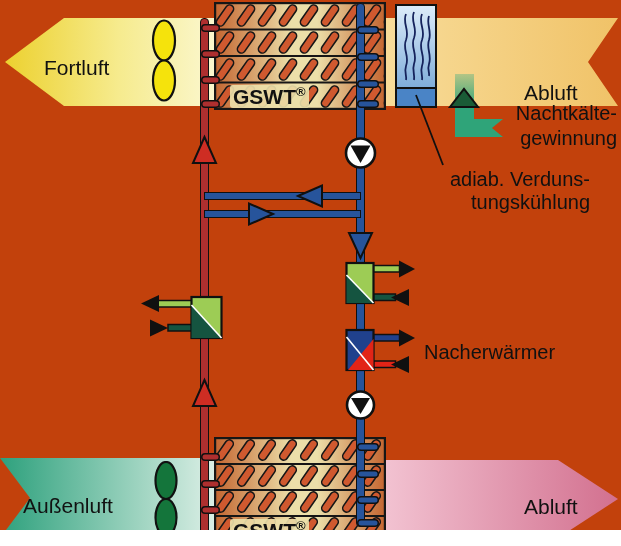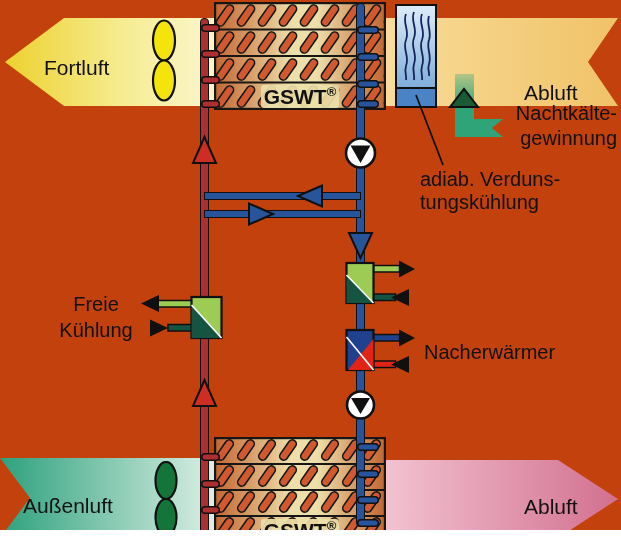--- a/index.html
+++ b/index.html
@@ -36,21 +36,21 @@
     border:2px solid #101010;
     background:linear-gradient(to bottom,#dcecf9,#7fadda 82%,#7fadda 82%);}
   #humidifier-sump{position:absolute;left:0;bottom:0;width:100%;height:17px;
     background:#4a84c6;border-top:2px solid #101010;}
   
   #nacht-bar-v{left:455px;top:74px;width:19px;height:63px;
     background:linear-gradient(to bottom,rgba(80,175,130,.40),#2fa479 55%);}
   #nacht-bar-h{left:455px;top:119px;width:48px;height:18px;background:#2fa479;
     clip-path:polygon(0 0,100% 0,77% 50%,100% 100%,0 100%);}
   
-  .gswt-label{position:absolute;width:140px;text-align:center;
+  .gswt-label{position:absolute;width:140px;text-align:left;
     font-weight:bold;font-size:21px;color:#111;}
   .gswt-label .reg{font-size:13px;vertical-align:super;}
   .gswt-label span{background:rgba(236,223,169,.92);padding:0 3px;border-radius:3px;}
   
   .ann{position:absolute;font-size:20px;line-height:24px;color:#111;}
   svg{display:block;}
   .overlay{pointer-events:none;}
 </style>
 </head>
 <body>
@@ -245,20 +245,19 @@
       <line x1="191.5" y1="305" x2="221.5" y2="338" stroke="#ffffff" stroke-width="1.6"></line>
     </g>
 
     <polygon points="450,107 478,107 464,89" fill="#1a5b36" stroke="#101010" stroke-width="2"></polygon>
 
     <line x1="416" y1="95" x2="443" y2="165" stroke="#101010" stroke-width="1.8"></line>
   </svg>
 
   <div class="ann" style="left:495px;top:101px;width:122px;text-align:right;line-height:25px;"><span>Nachtkälte-</span><br><span>gewinnung</span></div>
 
-  <div class="ann" style="left:420px;top:168px;width:170px;text-align:left;line-height:23px;"><span>adiab. Verduns-</span><br><span>tungskühlung</span></div>
+  <div class="ann" style="left:420px;top:168px;width:170px;text-align:right;line-height:23px;"><span>adiab. Verduns-</span><br><span>tungskühlung</span></div>
 
 
   <div class="ann" style="left:424px;top:340px;text-align:center;">Nacherwärmer</div>
 
-  <div class="ann" style="left:40px;top:291px;width:112px;text-align:center;line-height:26px;"><span>Freie</span><br><span>Kühlung</span></div>
 
 </div>
 
 </body></html>

